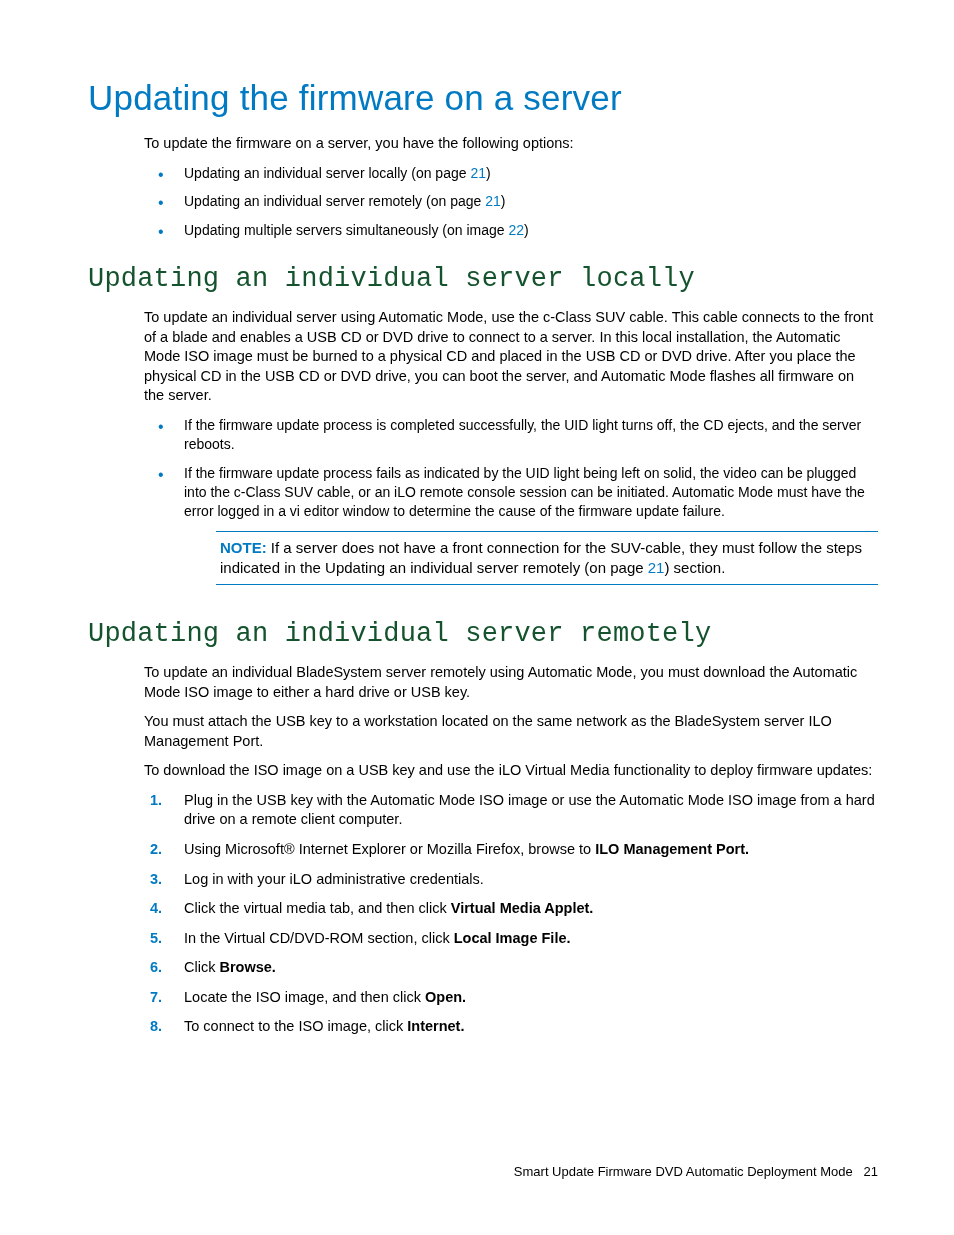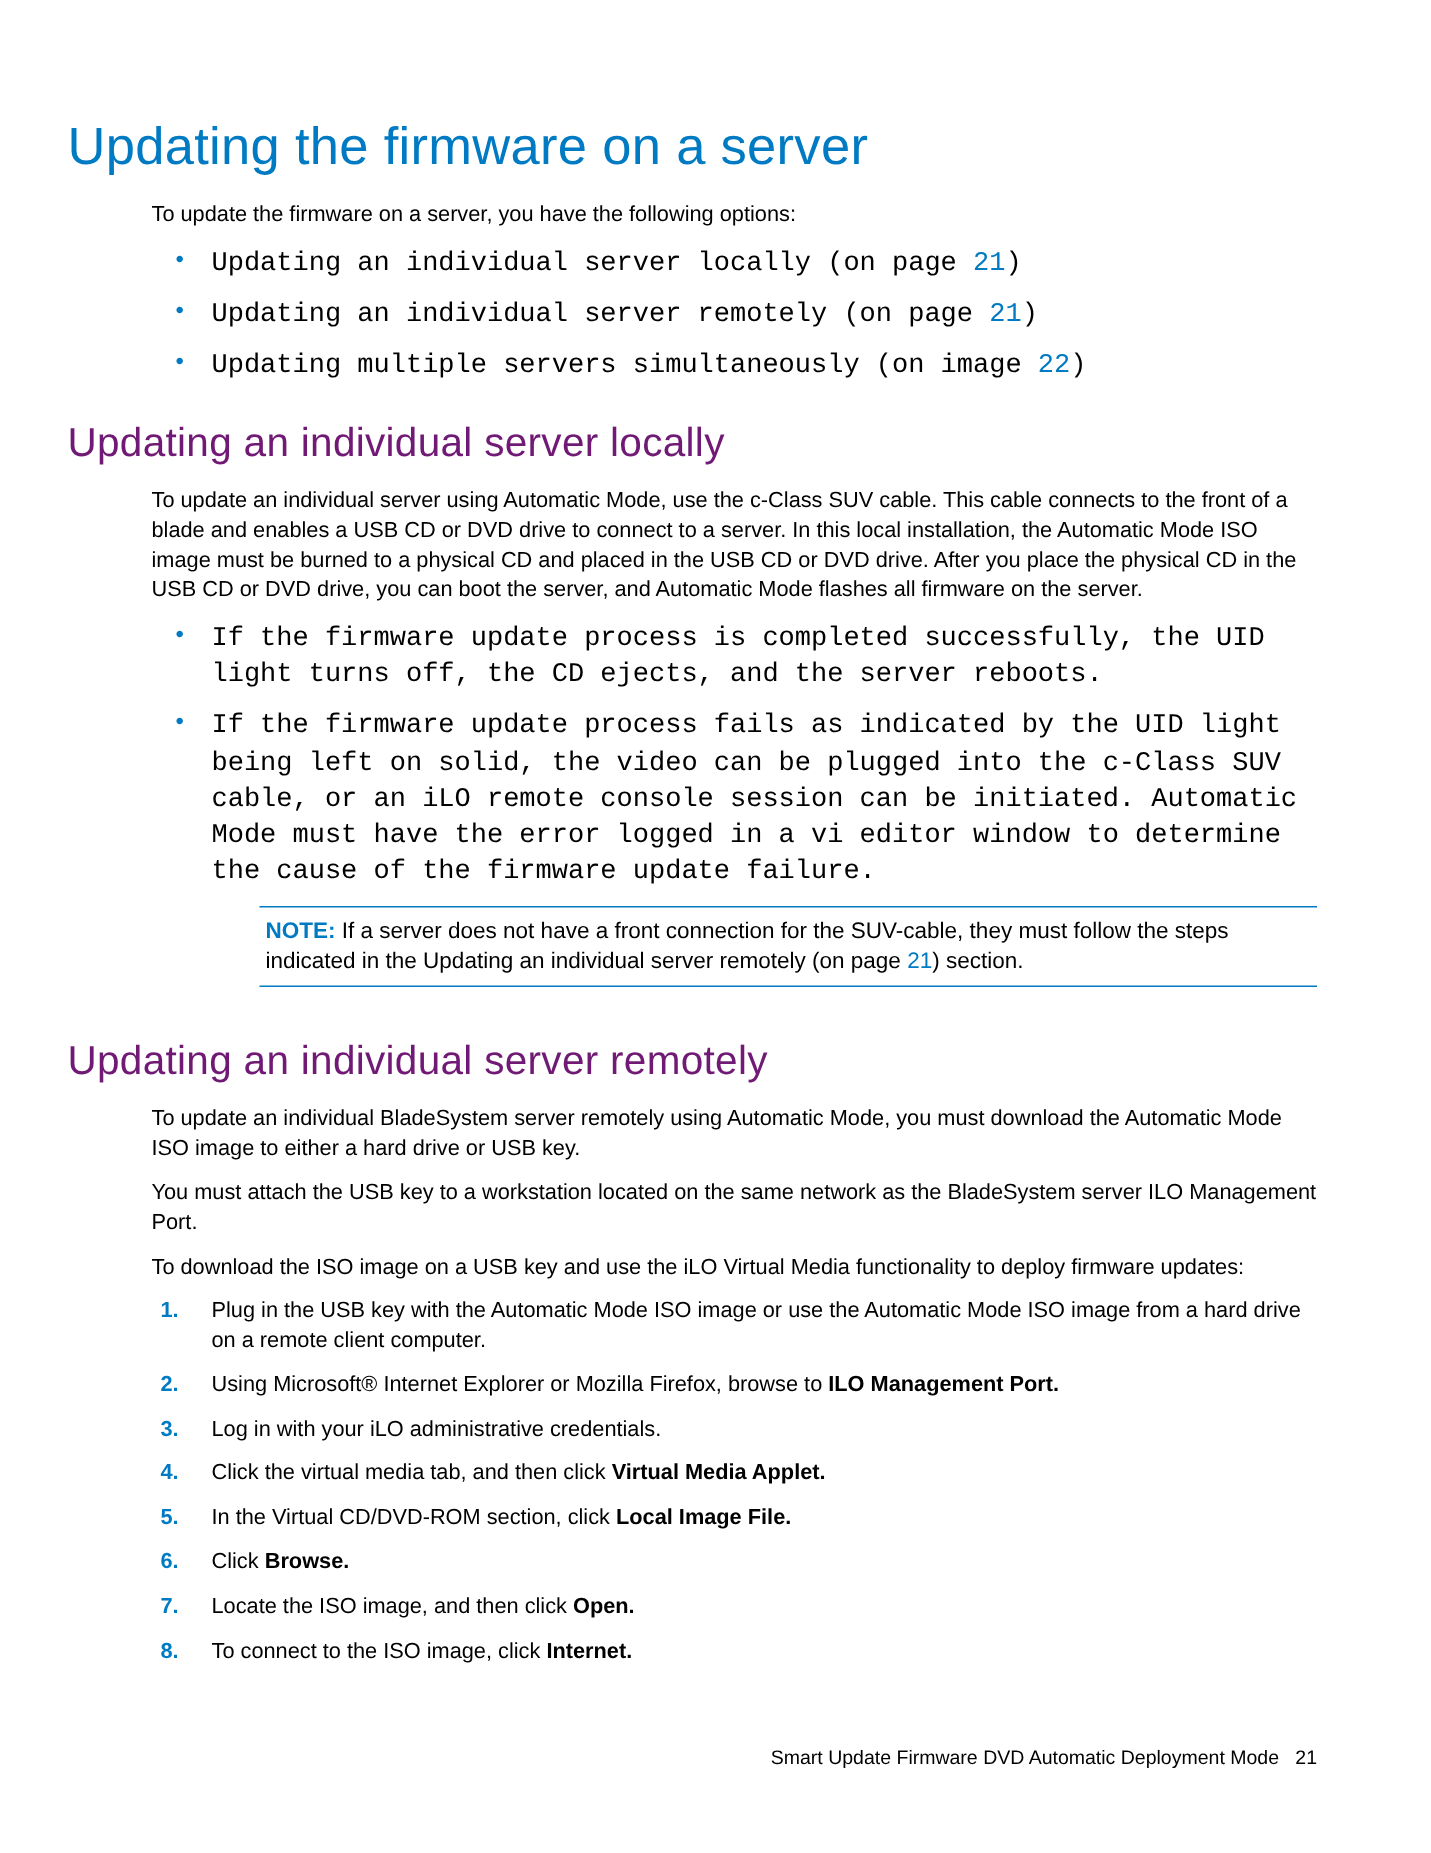--- a/index.html
+++ b/index.html
@@ -7,35 +7,35 @@
     padding: 0;
     background: #fff;
     font-family: Arial, Helvetica, sans-serif;
     color: #000;
     width: 954px;
     height: 1235px;
     position: relative;
     box-sizing: border-box;
   }
   .page {
-    padding: 78px 76px 0 45px;
+    padding: 78px 76px 0 88px;
     box-sizing: border-box;
   }
   h1 {
     font-family: Futura, "Trebuchet MS", Arial, sans-serif;
     font-weight: 400;
     color: #007ac2;
     font-size: 35px;
     margin: 0 0 16px 0;
     letter-spacing: 0.2px;
   }
   h2 {
-    font-family: Liberation Sans, sans-serif;
+    font-family: Liberation Mono, monospace;
     font-weight: 400;
-    color: #701a75;
+    color: #14532d;
     font-size: 27px;
     margin: 24px 0 14px 0;
     letter-spacing: 0.2px;
   }
   .body-indent {
     margin-left: 56px;
   }
   p {
     font-size: 14.5px;
     line-height: 1.35;
@@ -43,24 +43,24 @@
     font-family: Futura, "Trebuchet MS", Arial, sans-serif;
   }
   ul.bullets {
     list-style: none;
     padding: 0;
     margin: 0 0 6px 0;
   }
   ul.bullets li {
     position: relative;
     padding-left: 40px;
-    font-size: 18px;
+    font-size: 14px;
     line-height: 1.35;
     margin-bottom: 10px;
-    font-family: Liberation Mono, monospace;
+    font-family: Liberation Sans, sans-serif;
   }
   ul.bullets li::before {
     content: "•";
     position: absolute;
     left: 14px;
     top: 0;
     color: #007ac2;
     font-size: 16px;
   }
   ol.steps {

